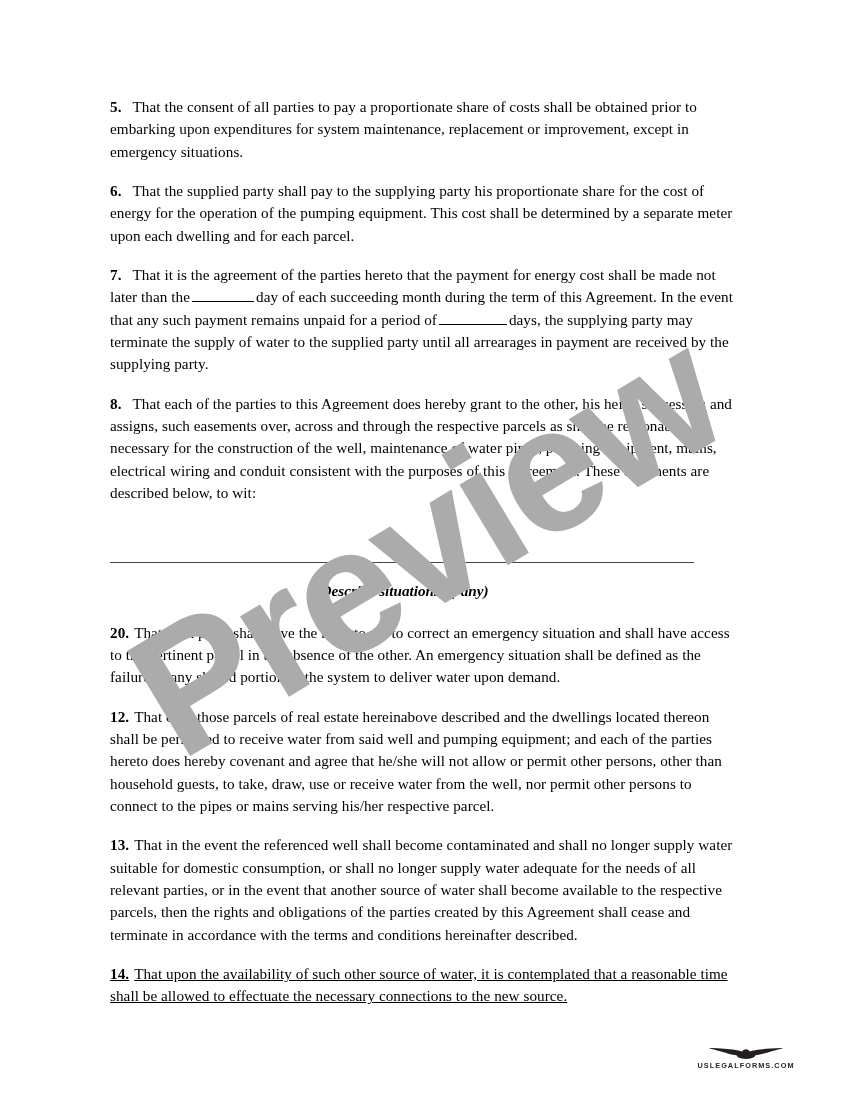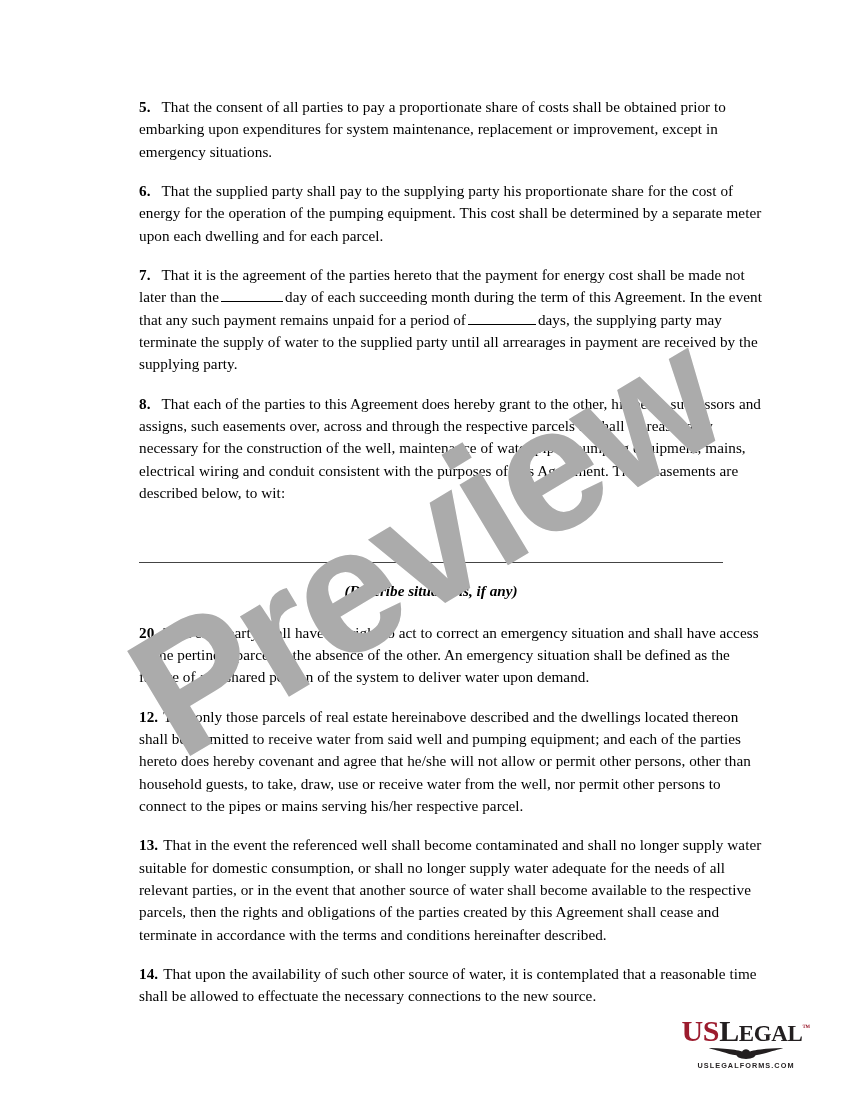--- a/index.html
+++ b/index.html
@@ -41,33 +41,33 @@
     color: #ababab;
     transform: rotate(-31deg);
     transform-origin: 50% 50%;
     white-space: nowrap;
     user-select: none;
   }
 
   
   .content {
     position: absolute;
-    left: 139px;
+    left: 110px;
     top: 96px;
     width: 628px;
     z-index: 1;
   }
   .clause {
     font-size: 15.2px;
     line-height: 1.47;
     text-align: left;
     margin: 0 0 17px 0;
     letter-spacing: 0.05px;
   }
-  .clause:last-child { margin-bottom: 0; }
+  .clause:last-child { margin-bottom: 0; text-decoration: underline; }
   .clause .num {
     font-weight: 700;
   }
   .clause .gap-wide { display: inline-block; width: 11px; }
   .clause .gap-narrow { display: inline-block; width: 5px; }
 
   .blank-inline {
     display: inline-block;
     border-bottom: 1px solid #000;
     vertical-align: baseline;
@@ -180,20 +180,19 @@
       <span class="num">13.</span><span class="gap-narrow"></span><span>That in the event the referenced well shall become contaminated and shall no longer supply water suitable for domestic consumption, or shall no longer supply water adequate for the needs of all relevant parties, or in the event that another source of water shall become available to the respective parcels, then the rights and obligations of the parties created by this Agreement shall cease and terminate in accordance with the terms and conditions hereinafter described.</span>
     </p>
 
     <p class="clause">
       <span class="num">14.</span><span class="gap-narrow"></span><span>That upon the availability of such other source of water, it is contemplated that a reasonable time shall be allowed to effectuate the necessary connections to the new source.</span>
     </p>
 
   </div>
 
   <div class="logo-block">
-    <div class="logo-wordmark"><span class="logo-us">US</span><span class="logo-legal"><span>L</span><span class="small-caps">EGAL</span></span><span class="logo-tm">™</span></div>
     <svg class="logo-eagle" width="78" height="13" viewBox="0 0 78 13">
       <path d="M39 2.2c-1.9 0-3.3 1.0-3.9 2.3-2.0-0.6-4.6-1.2-7.6-1.7C22.0 1.9 14.0 1.2 3.4 0.9c-1.4-0.04-2.2 0.1-2.2 0.1s7.4 1.9 13.6 3.8c5.0 1.5 9.9 3.0 14.6 3.5 1.0 1.7 3.0 2.9 5.3 3.3 1.6 0.3 3.0 0.3 4.3 0.3s2.7 0 4.3-0.3c2.3-0.4 4.3-1.6 5.3-3.3 4.7-0.5 9.6-2.0 14.6-3.5C69.4 2.9 76.8 1.0 76.8 1.0s-0.8-0.14-2.2-0.1C64.0 1.2 56.0 1.9 50.5 2.8c-3.0 0.5-5.6 1.1-7.6 1.7C42.3 3.2 40.9 2.2 39 2.2z" fill="#231f20"></path>
     </svg>
     <div class="logo-tagline">USLEGALFORMS.COM</div>
   </div>
 
 </div>
 
 </body></html>

